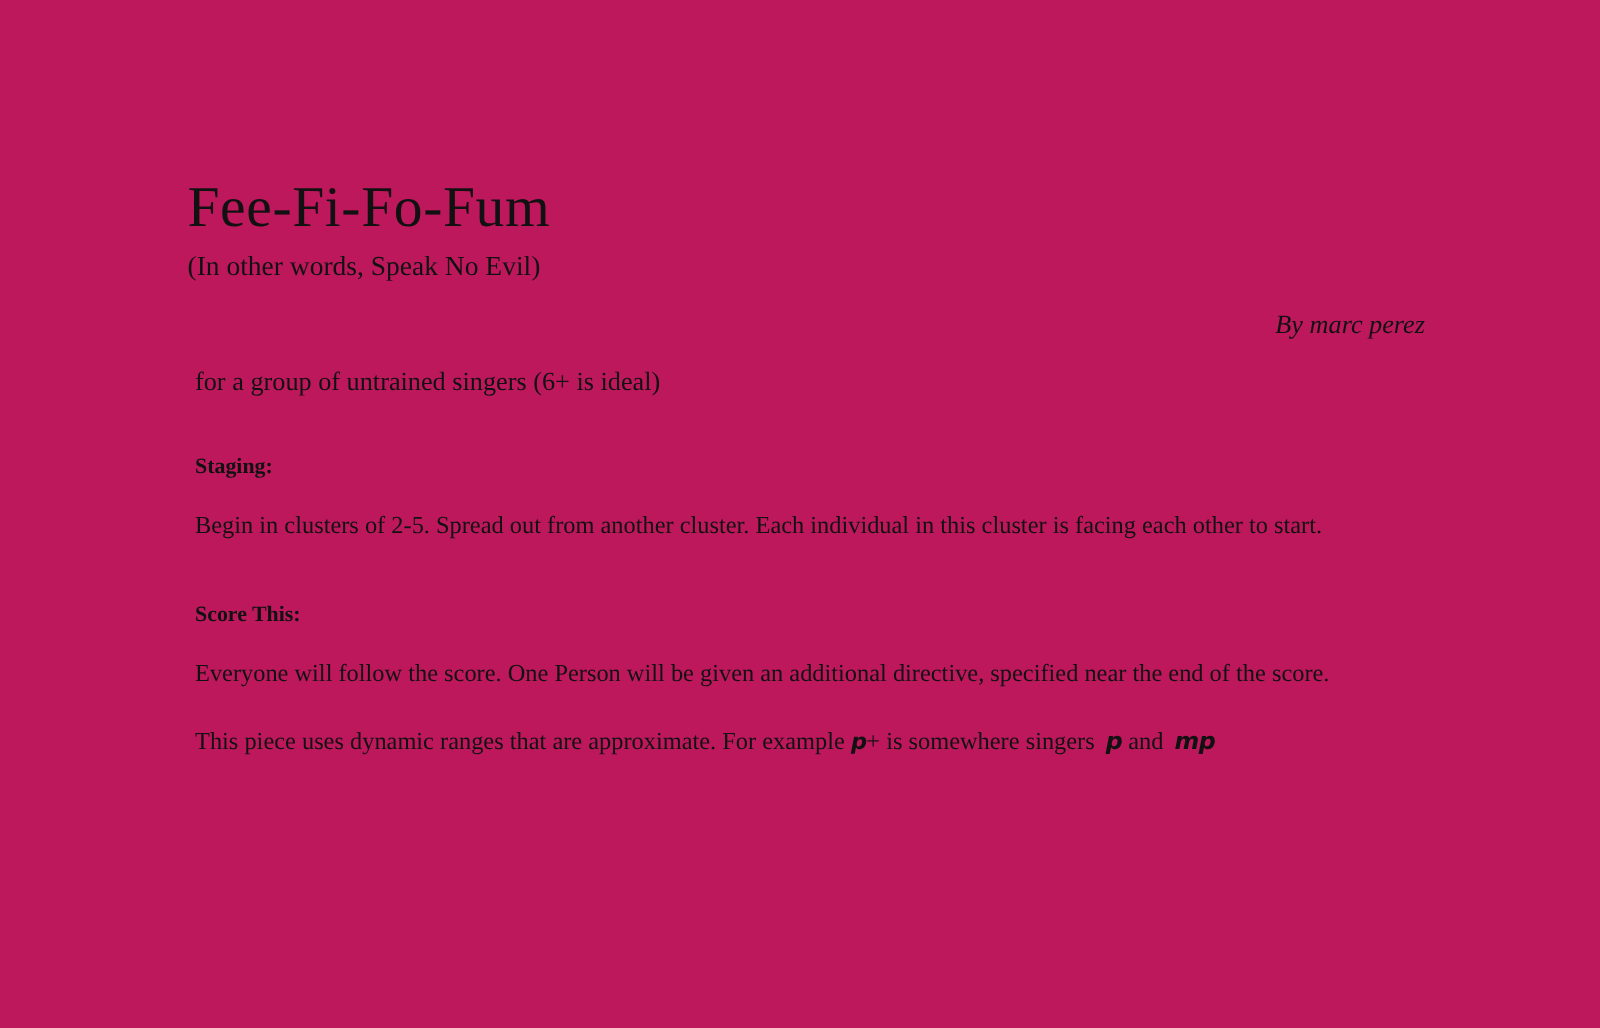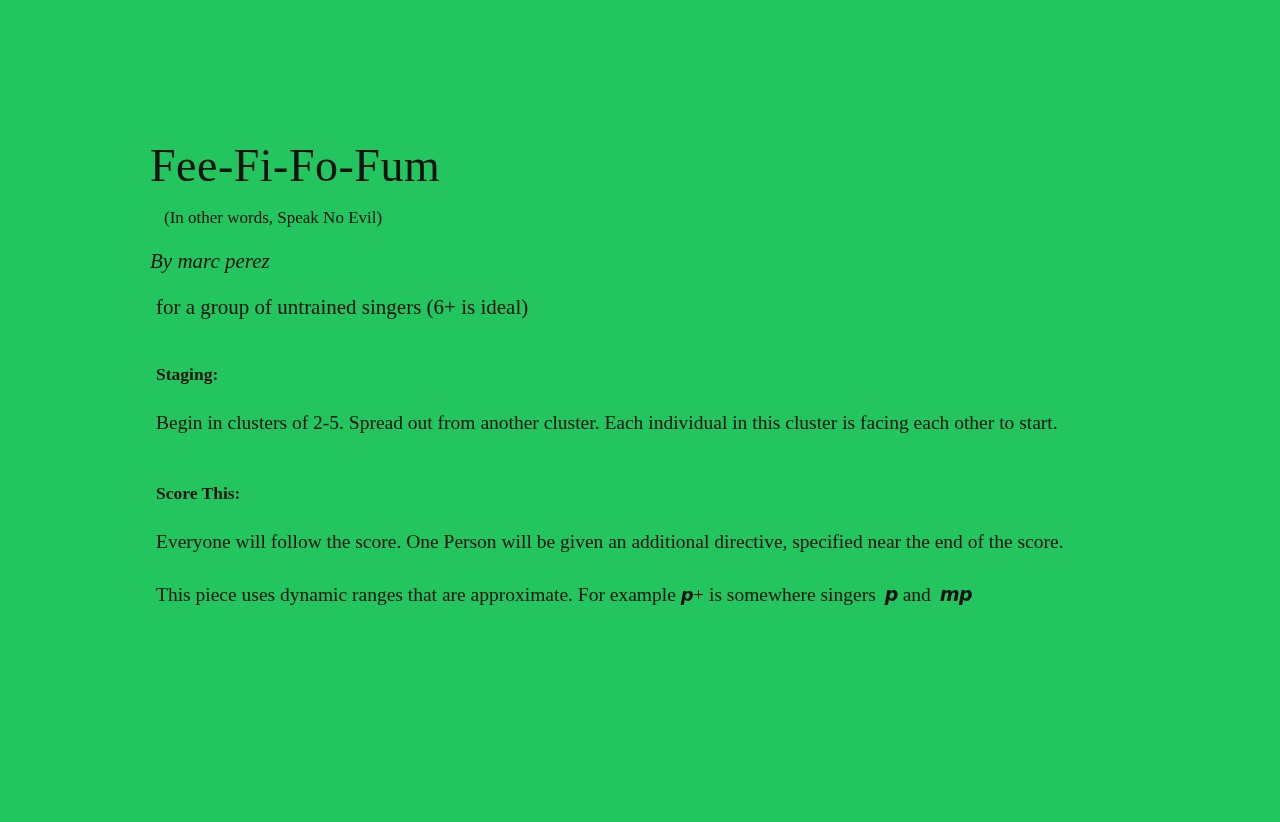--- a/index.html
+++ b/index.html
@@ -11,44 +11,45 @@
     width: 1280px;
     height: 822px;
     font-family: "Liberation Serif", serif;
     color: #111111;
     overflow: hidden;
   }
   .page {
     position: relative;
     width: 1280px;
     height: 822px;
-    background: #22c55e;
+    background: #be185d;
   }
   .doc {
     position: absolute;
     left: 150px;
     top: 140px;
     width: 990px;
   }
   .title {
     font-family: "Liberation Serif", serif;
     font-size: 46px;
     font-weight: 400;
     letter-spacing: 0.5px;
     line-height: 1.15;
     margin: 0 0 6px 0;
     color: #111111;
   }
   .subtitle {
-    font-size: 17px;
+    font-size: 22px;
     line-height: 1.3;
-    margin: 14px;
+    margin: 0;
     color: #111111;
   }
   .byline {
+    text-align: right;
     font-style: italic;
     font-size: 21px;
     margin-top: 20px;
     padding-right: 0px;
     color: #111111;
   }
   .ensemble-note {
     margin-left: 6px;
     font-size: 21px;
     color: #111111;

